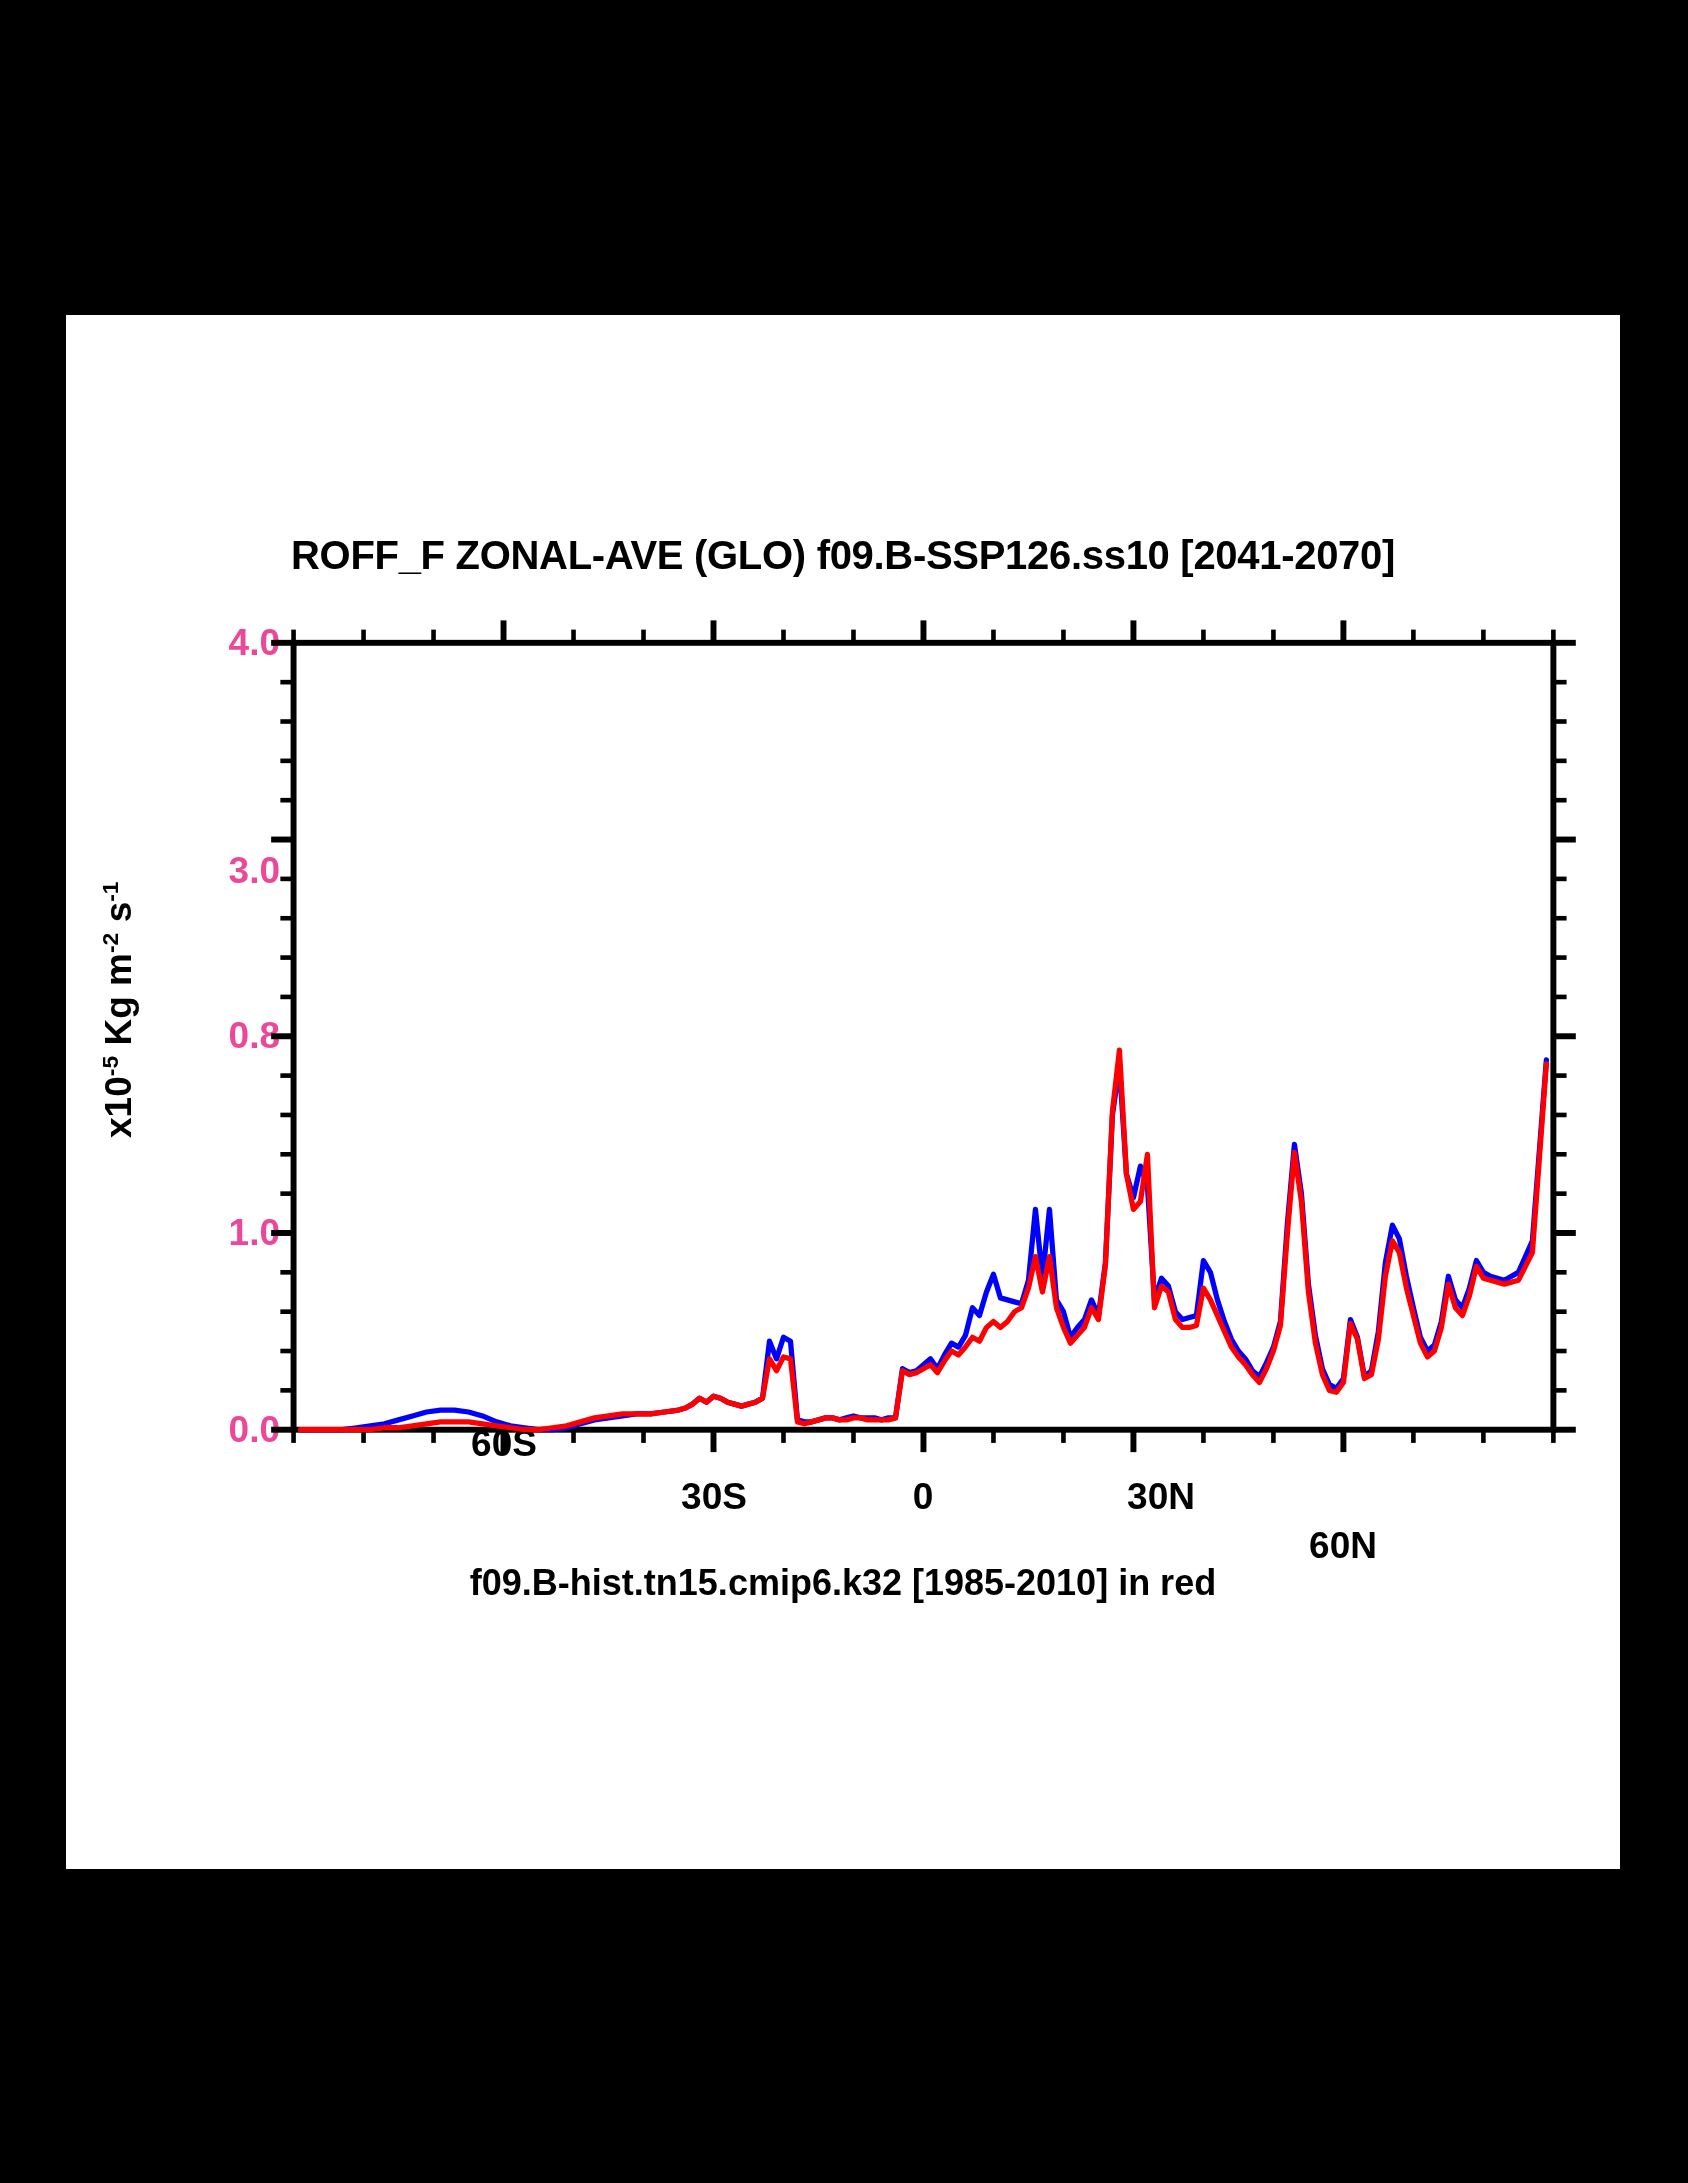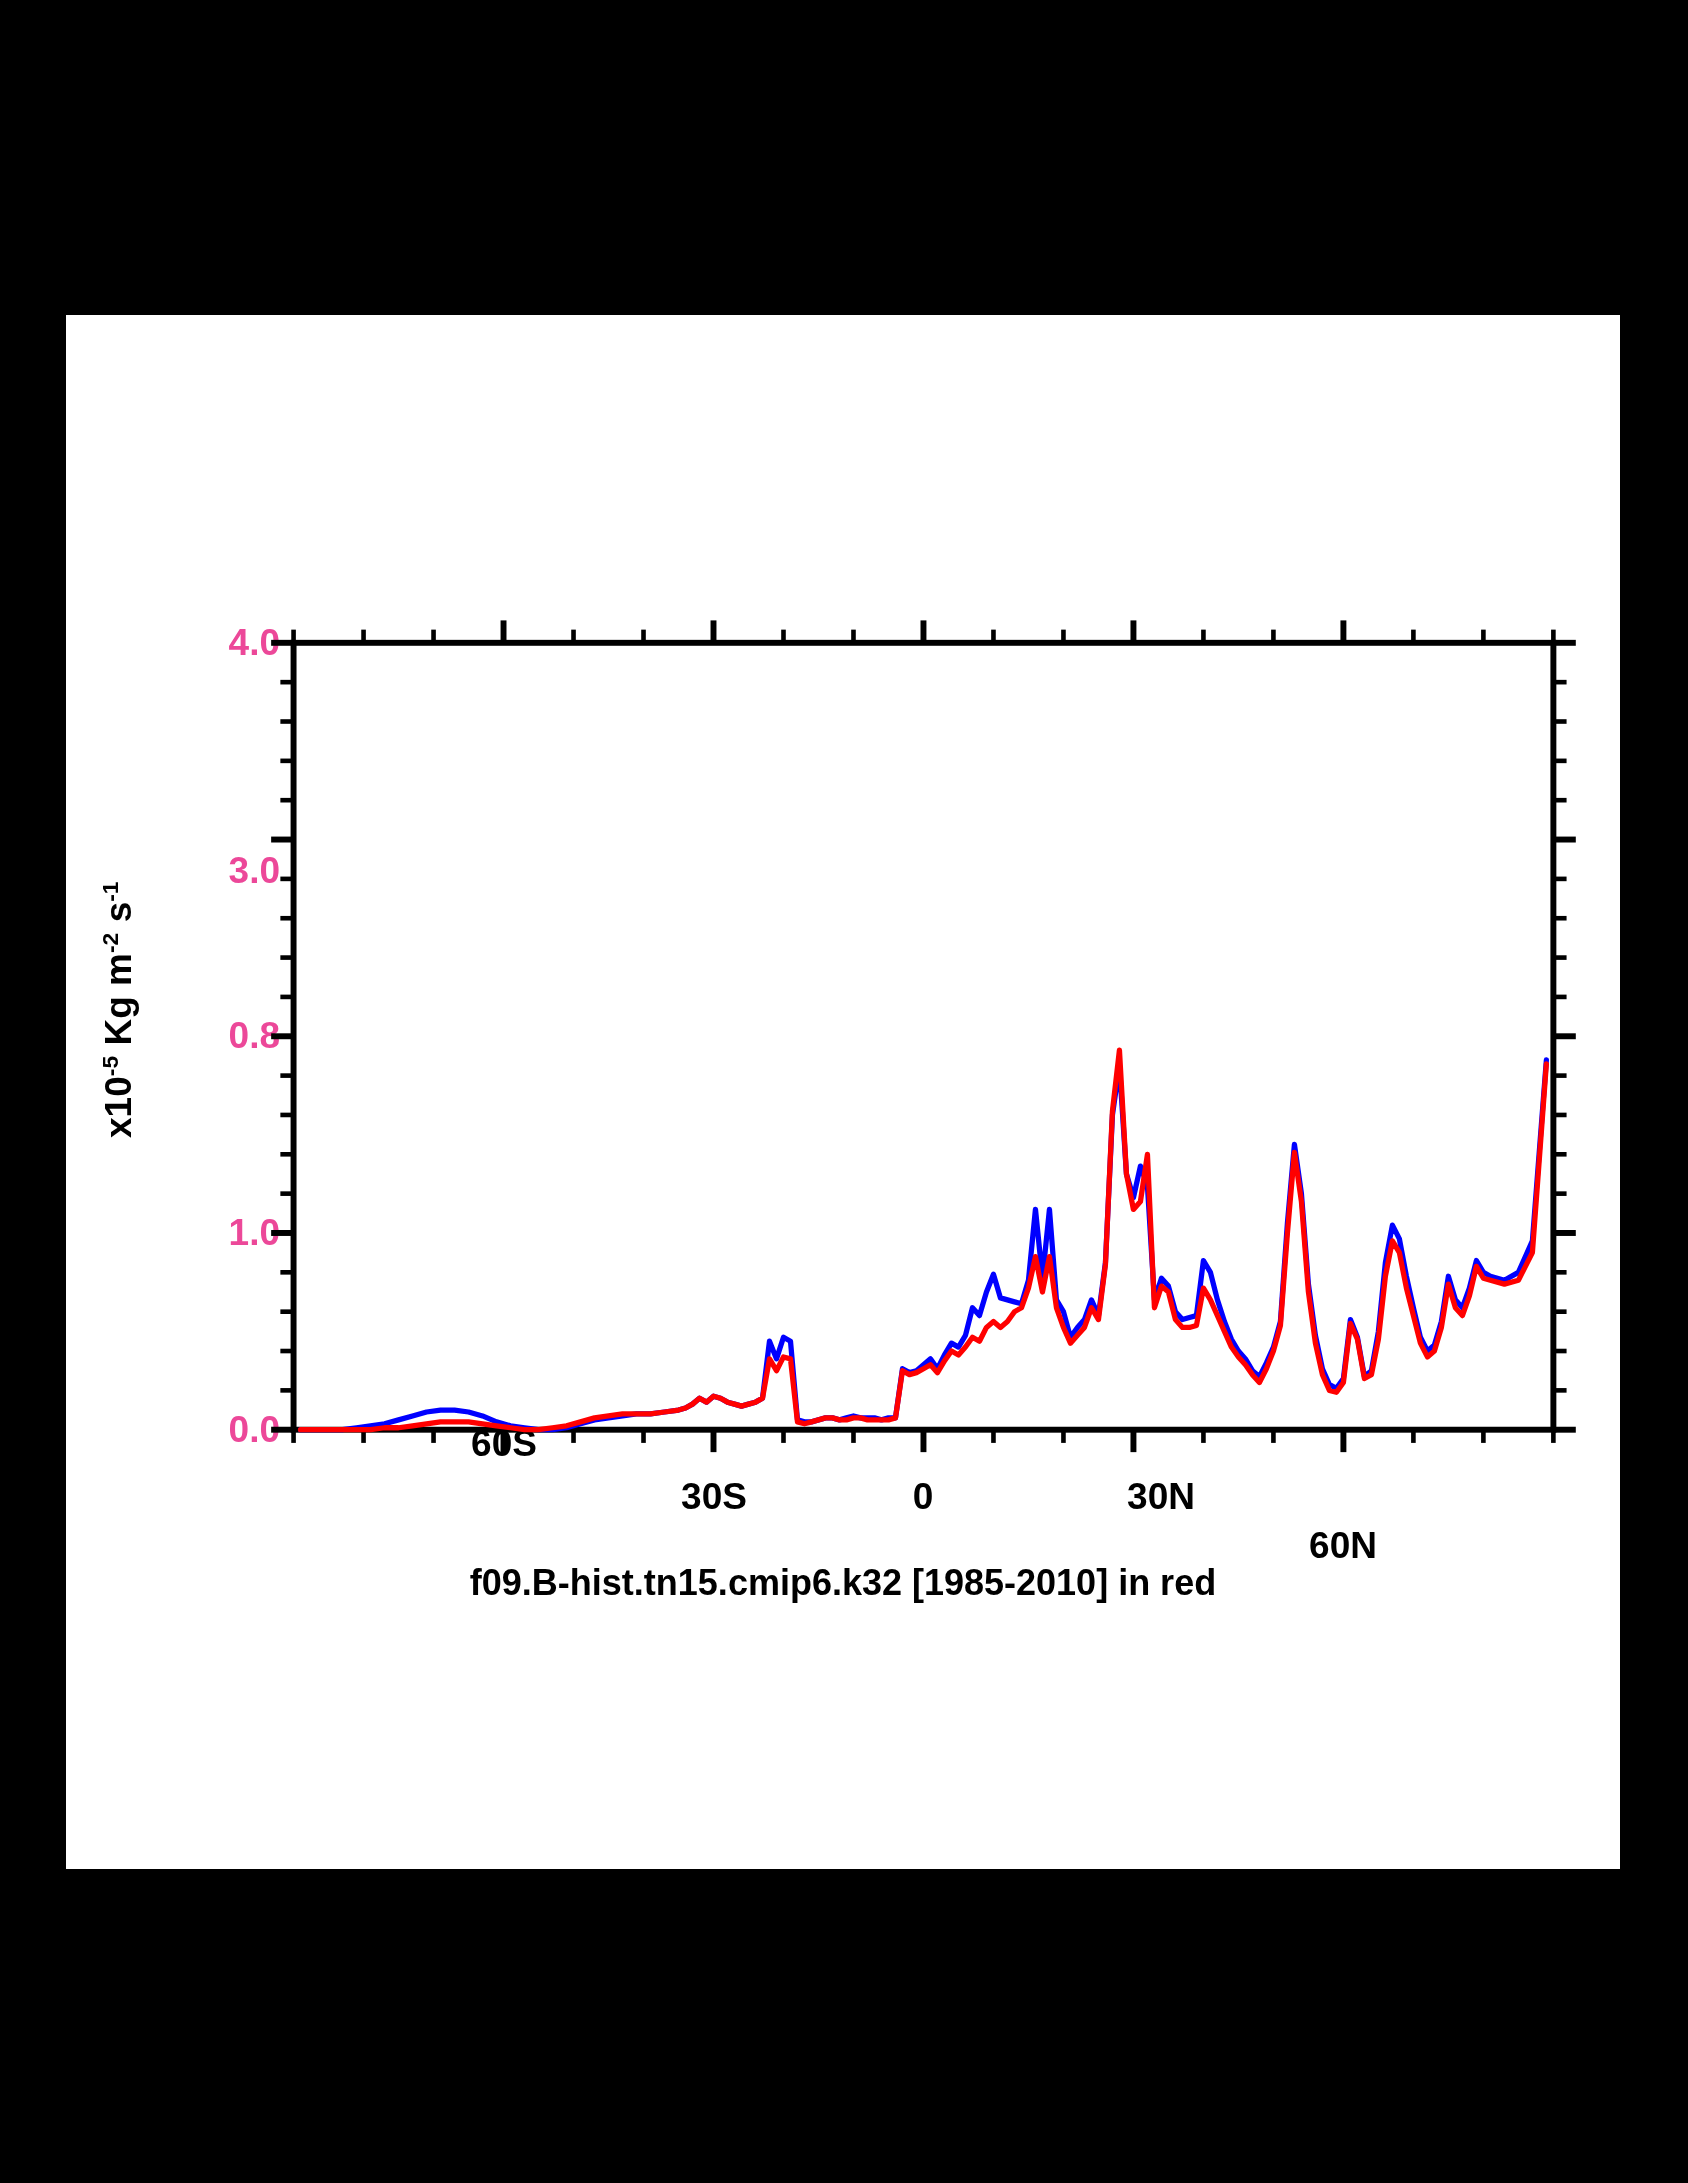--- a/index.html
+++ b/index.html
@@ -20,20 +20,21 @@
   #plotsvg{position:absolute;left:0;top:0;}
   #ytick-wrap{position:absolute;left:0;top:0;width:214px;height:1554px;}
   #xtick-wrap{position:absolute;left:0;top:0;width:1554px;height:1554px;}
 </style>
 </head>
 <body>
 
 <div id="root">
   <div id="panel">
 
+    <div id="title">ROFF_F ZONAL-AVE (GLO) f09.B-SSP126.ss10 [2041-2070]</div>
 
     <div id="ylabel">x10<sup>-5</sup> Kg m<sup>-2</sup> s<sup>-1</sup></div>
 
     <div id="ytick-wrap">
         <div class="ytick-label" style="top: 1115px;">0.0</div>
         <div class="ytick-label" style="top: 918px;">1.0</div>
         <div class="ytick-label" style="top: 721px;">0.8</div>
         <div class="ytick-label" style="top: 556px;">3.0</div>
         <div class="ytick-label" style="top: 328px;">4.0</div>
       </div>

